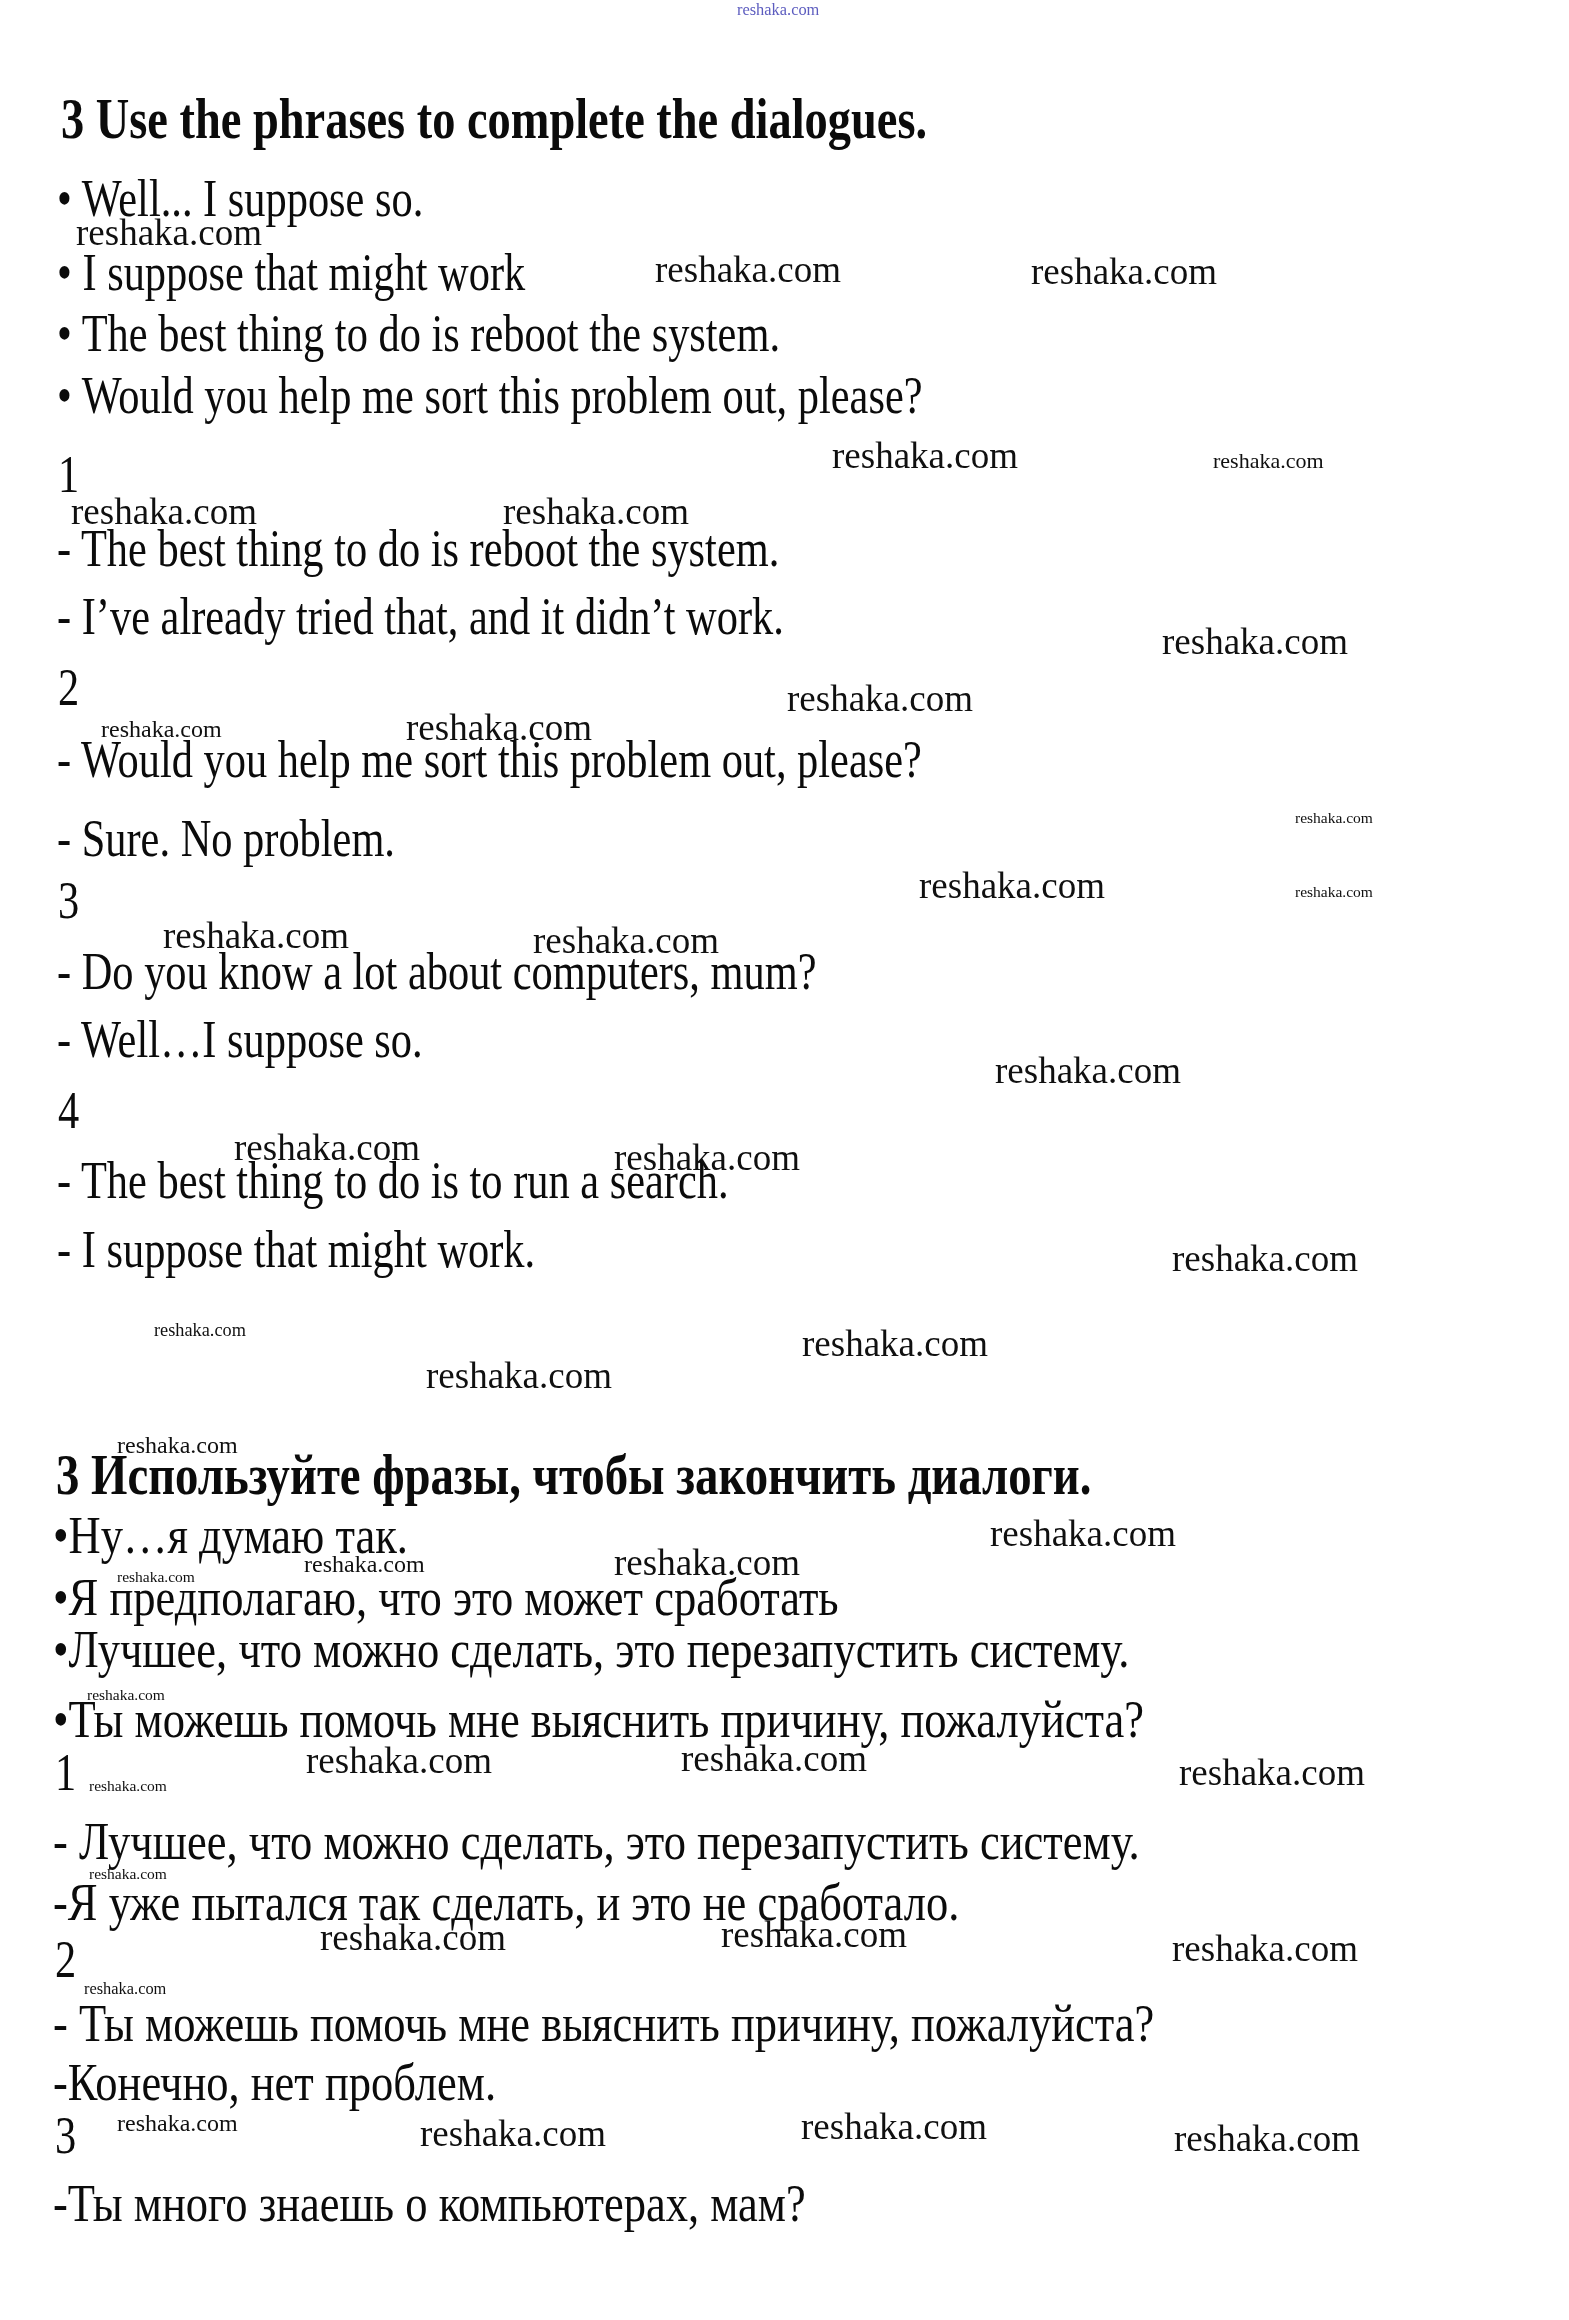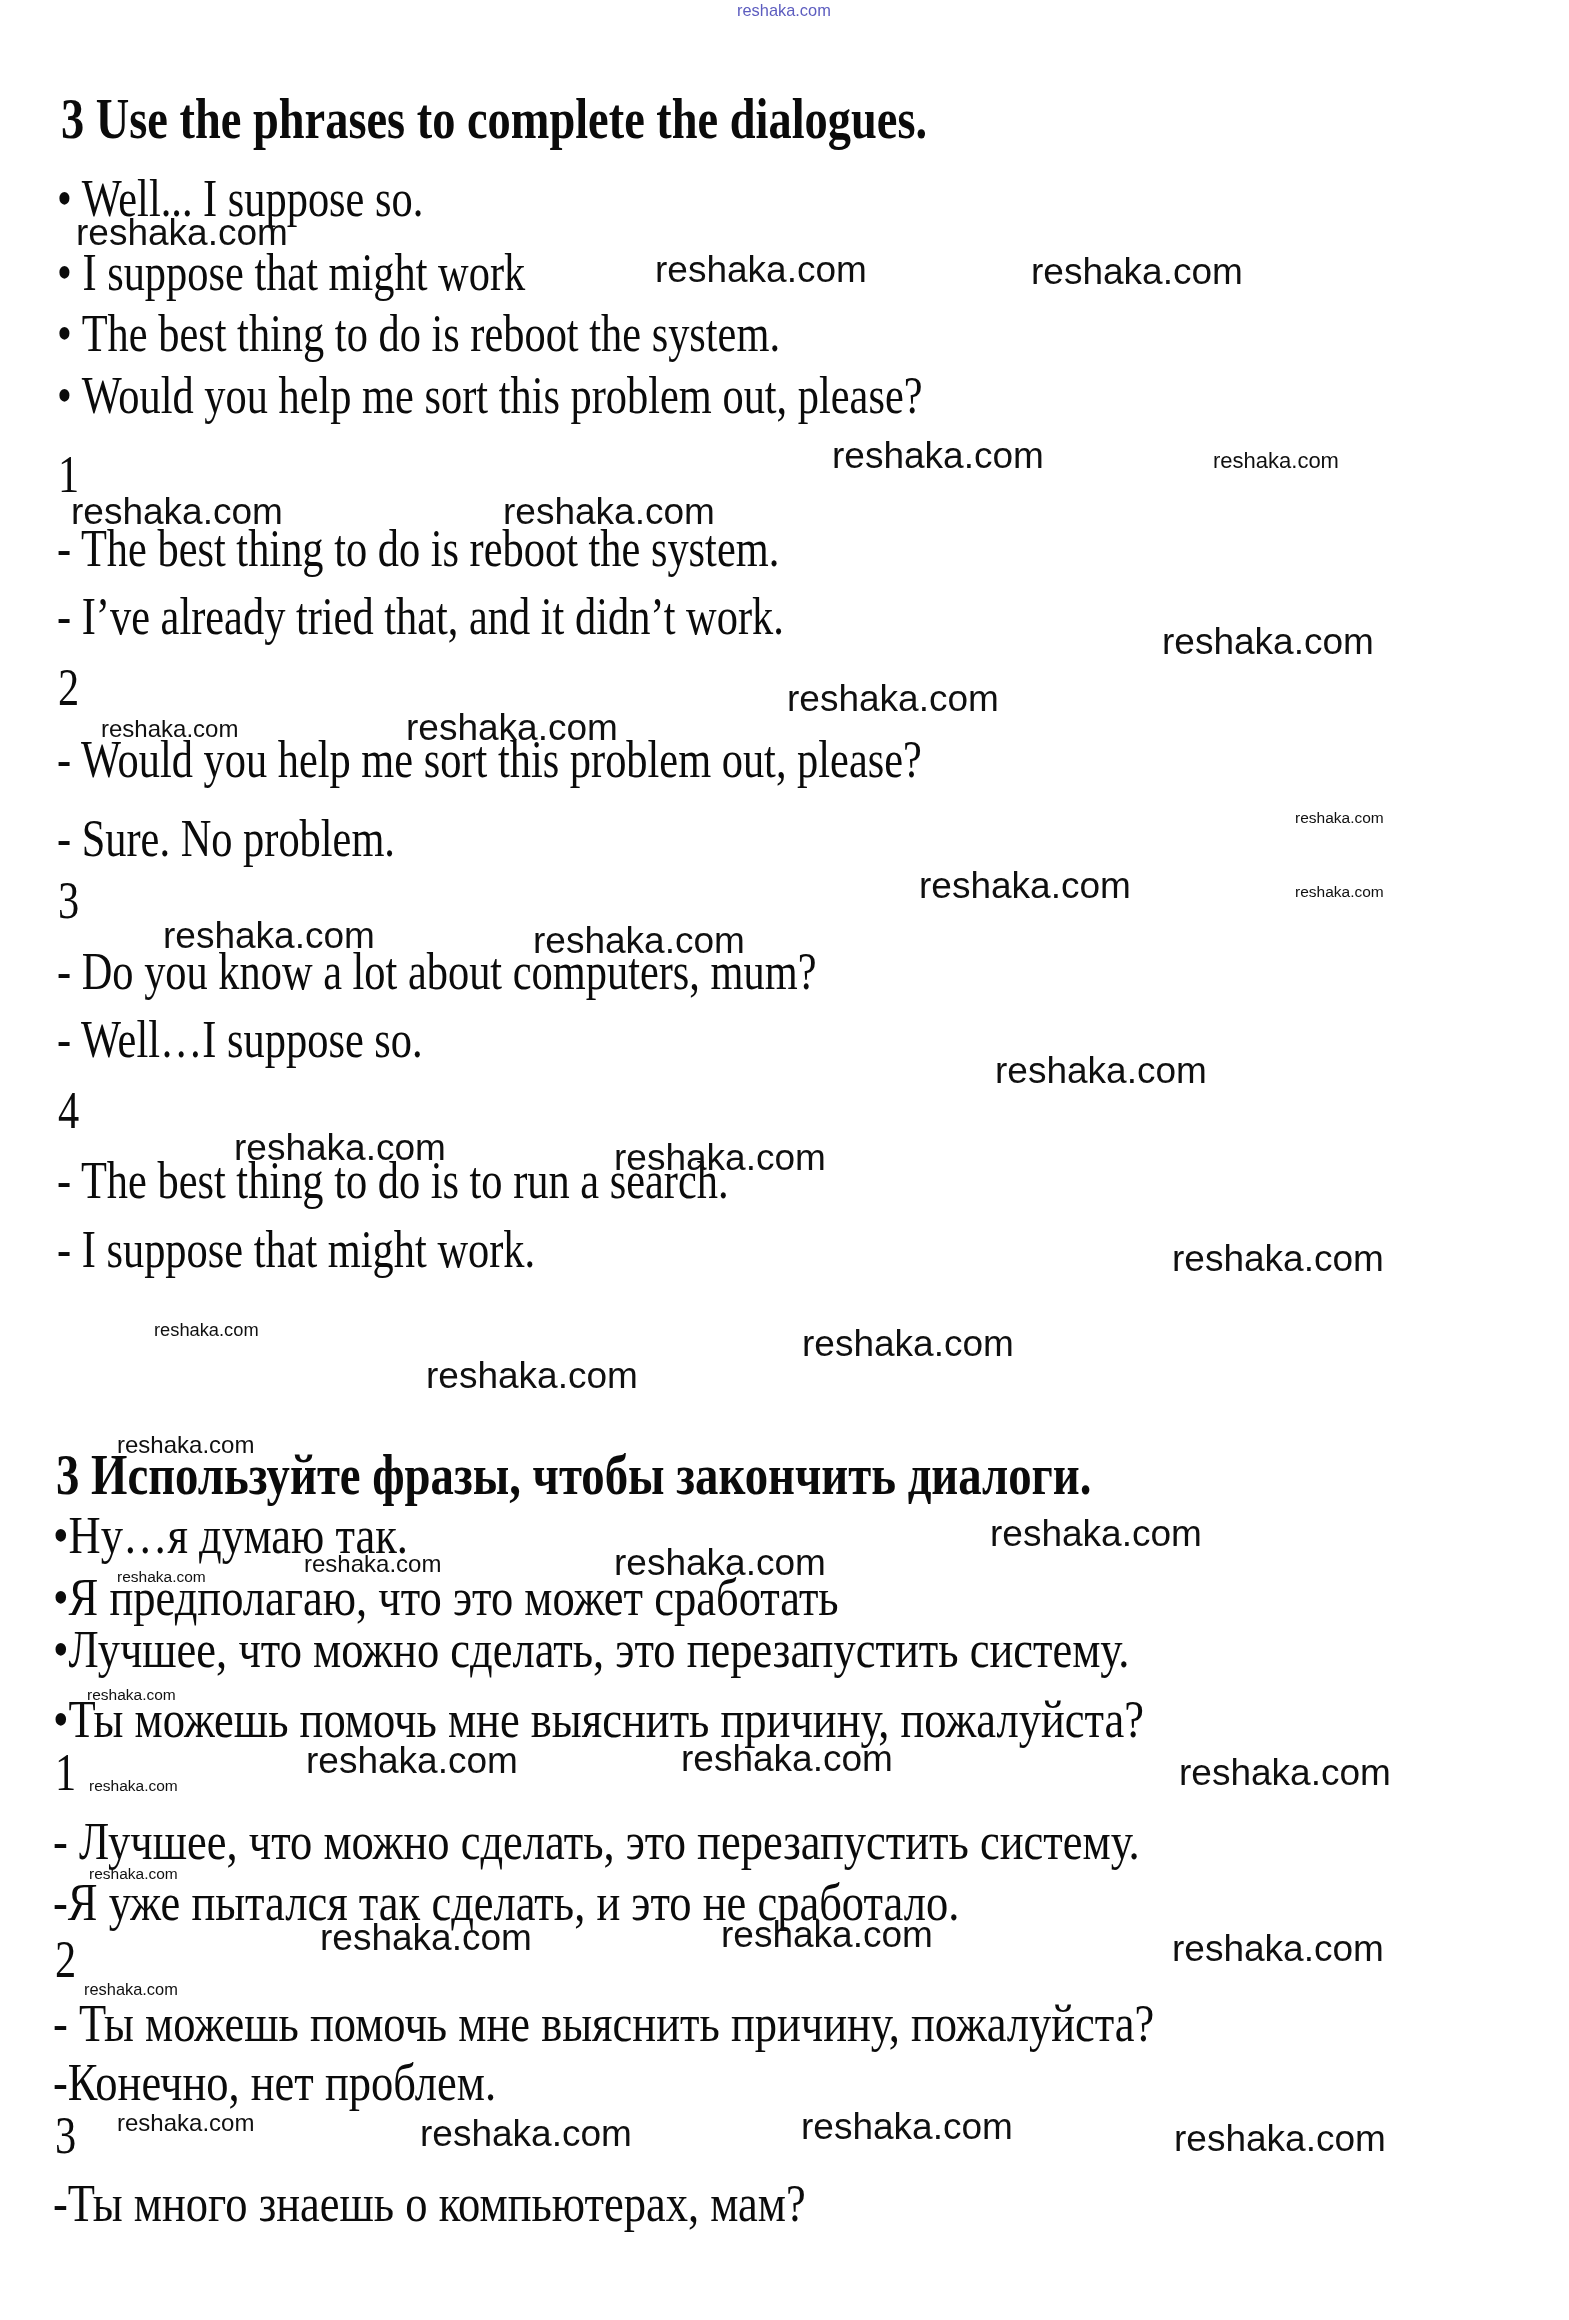--- a/index.html
+++ b/index.html
@@ -31,21 +31,21 @@
   }
   .tl.title-ru {
     font-size: 57px;
     font-weight: bold;
     transform: scaleX(0.82);
   }
   .tl.num { font-size: 53px; }
   
   .wm {
     position: absolute;
-    font-family: Liberation Sans, sans-serif;
+    font-family: Liberation Serif, serif;
     color: #101010;
     line-height: 1;
     white-space: nowrap;
   }
   .wm.s40 { font-size: 37px; }
   .wm.s26 { font-size: 24px; }
   .wm.s24 { font-size: 22px; }
   .wm.s20 { font-size: 18.3px; }
   .wm.s18 { font-size: 16.4px; }
   .wm.s17 { font-size: 15.5px; }

